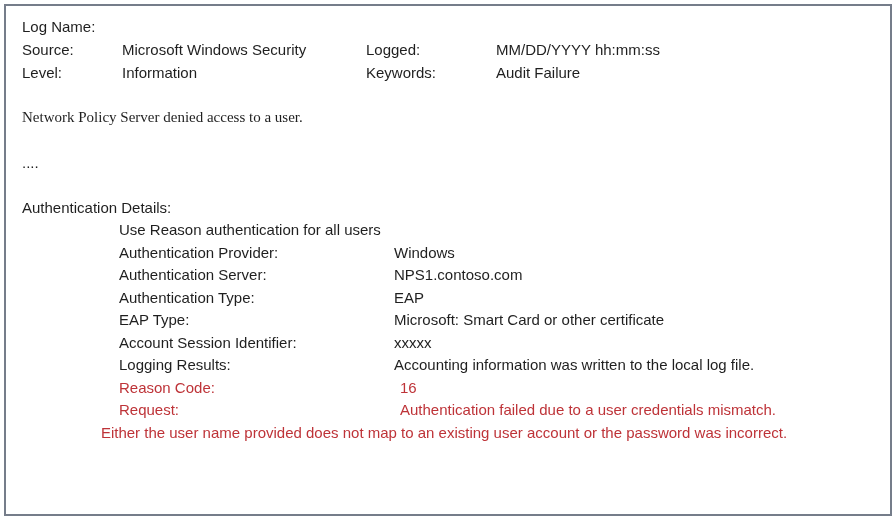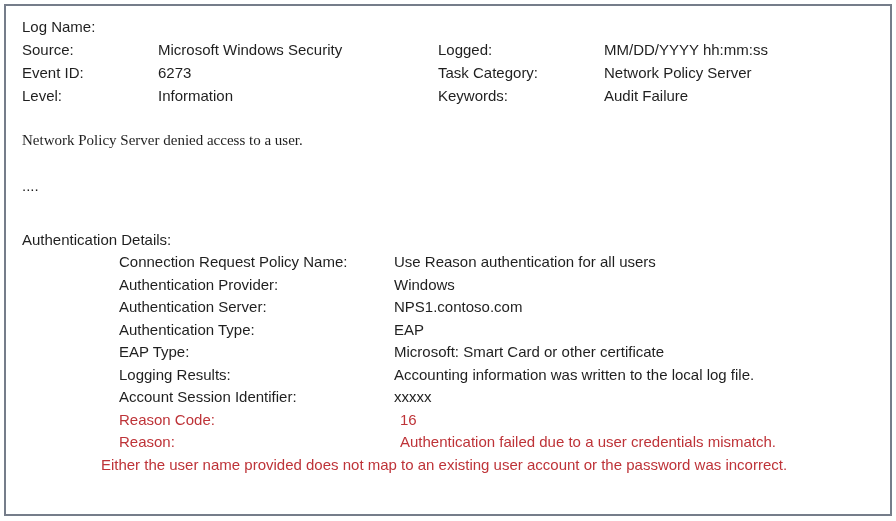--- a/index.html
+++ b/index.html
@@ -23,25 +23,24 @@
     background: var(--background);
     overflow: hidden;
     padding: 9px 16px 0 16px;
   }
   
   .hrow {
     display: grid;
     grid-template-columns: 100px 244px 130px 1fr;
     line-height: 23px;
     white-space: nowrap;
-    gap: 36px;
   }
   .description { margin-top: 22px; line-height: 23px; font-family: Liberation Serif, serif; }
   .ellipsis { margin-top: 22px; line-height: 23px; }
-  .auth-heading { margin-top: 31px; line-height: 23px; }
+  .auth-heading { margin-top: 22px; line-height: 23px; }
   .detail-row {
     display: grid;
     grid-template-columns: 275px 1fr;
     padding-left: 97px;
     line-height: 22.5px;
     white-space: nowrap;
   }
   .detail-row.red { color: var(--red); }
   .detail-row.red .dvalue { padding-left: 6px; }
   .reason-continuation {
@@ -63,73 +62,66 @@
       <span></span>
       <span></span>
     </div>
     <div class="hrow">
       <span>Source:</span>
       <span>Microsoft Windows Security</span>
       <span>Logged:</span>
       <span>MM/DD/YYYY hh:mm:ss</span>
     </div>
     <div class="hrow">
-      <span>Event ID:</span>
-      <span>6273</span>
-      <span>Task Category:</span>
-      <span>Network Policy Server</span>
-    </div>
-    <div class="hrow">
       <span>Level:</span>
       <span>Information</span>
       <span>Keywords:</span>
       <span>Audit Failure</span>
     </div>
   </div>
 
   <div class="description">Network Policy Server denied access to a user.</div>
 
   <div class="ellipsis">....</div>
 
   <div class="auth-heading">Authentication Details:</div>
 
   <div class="details">
     <div class="detail-row">
-      <span class="dlabel">Connection Request Policy Name:</span>
       <span class="dvalue">Use Reason authentication for all users</span>
     </div>
     <div class="detail-row">
       <span class="dlabel">Authentication Provider:</span>
       <span class="dvalue">Windows</span>
     </div>
     <div class="detail-row">
       <span class="dlabel">Authentication Server:</span>
       <span class="dvalue">NPS1.contoso.com</span>
     </div>
     <div class="detail-row">
       <span class="dlabel">Authentication Type:</span>
       <span class="dvalue">EAP</span>
     </div>
     <div class="detail-row">
       <span class="dlabel">EAP Type:</span>
       <span class="dvalue">Microsoft: Smart Card or other certificate</span>
     </div>
     <div class="detail-row">
+      <span class="dlabel">Account Session Identifier:</span>
+      <span class="dvalue">xxxxx</span>
+    </div>
+    <div class="detail-row">
       <span class="dlabel">Logging Results:</span>
       <span class="dvalue">Accounting information was written to the local log file.</span>
-    </div>
-    <div class="detail-row">
-      <span class="dlabel">Account Session Identifier:</span>
-      <span class="dvalue">xxxxx</span>
     </div>
     <div class="detail-row red">
       <span class="dlabel">Reason Code:</span>
       <span class="dvalue">16</span>
     </div>
     <div class="detail-row red">
-      <span class="dlabel">Reason:</span>
+      <span class="dlabel">Request:</span>
       <span class="dvalue">Authentication failed due to a user credentials mismatch.</span>
     </div>
   </div>
 
   <div class="reason-continuation">Either the user name provided does not map to an existing user account or the password was incorrect.</div>
 
 </div>
 
 </body></html>

